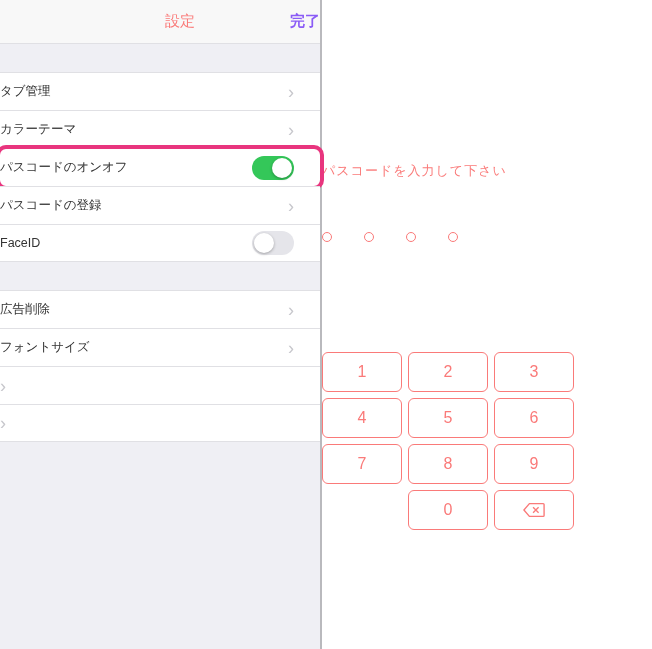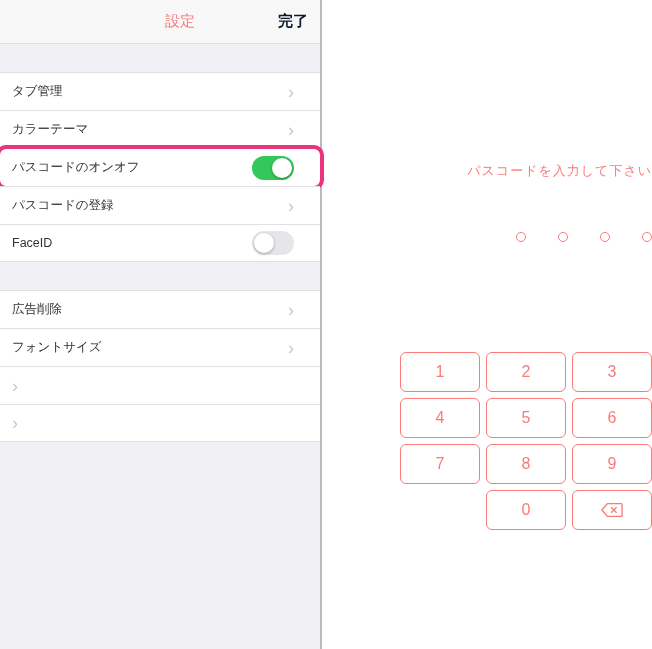--- a/index.html
+++ b/index.html
@@ -1,28 +1,28 @@
 <!DOCTYPE html>
 <html><head>
 <meta charset="utf-8">
 <style>
   * { box-sizing: border-box; margin: 0; padding: 0; font-family: -apple-system, "Helvetica Neue", Arial, sans-serif; }
   html, body { width: 652px; height: 649px; background: #fff; overflow: hidden; }
   .wrap { display: flex; width: 100%; height: 100%; align-items: stretch; }
   .left  { width: 322px; background: #efeff4; border-right: 2px solid #b9b9bd; display: flex; flex-direction: column; }
-  .right { flex: 1; background: #fff; display: flex; flex-direction: column; align-items: flex-end; border-radius: 14px; }
+  .right { flex: 1; background: #fff; display: flex; flex-direction: column; align-items: flex-start; border-radius: 14px; }
 
   
   .nav { height: 44px; position: relative; display: flex; align-items: center; justify-content: center; background:#f8f8f8; border-bottom: 1px solid #e0e0e4; }
   .nav-title { color: #fa7a79; font-size: 15px; font-weight: 500; margin-left: 40px; }
-  .nav-done { position: absolute; right: 12px; color: #0f172a; font-size: 15px; font-weight: 600; }
+  .nav-done { position: absolute; right: 0; color: #8b5cf6; font-size: 15px; font-weight: 600; }
 
   .section-gap { height: 28px; }
 
-  .row { height: 38px; background: #fff; border-top: 1px solid #e0e0e4; display: flex; align-items: center; padding: 0 26px 0 12px; position: relative; font-size: 12.5px; color: #333; }
+  .row { height: 38px; background: #fff; border-top: 1px solid #e0e0e4; display: flex; align-items: center; padding: 0 26px 0 0; position: relative; font-size: 12.5px; color: #333; }
   .row.last { border-bottom: 1px solid #e0e0e4; }
   .row .label { flex: 1; }
   .row .chev { color: #c7c7cc; font-size: 18px; line-height: 1; }
   .row .value { color: #8e8e93; font-size: 12px; }
 
   
   .hl { position: relative; }
   .hl::before {
     content: ""; position: absolute; inset: -4px -4px -4px -4px;
     border: 4px solid #e8357e; border-radius: 10px; pointer-events: none;

